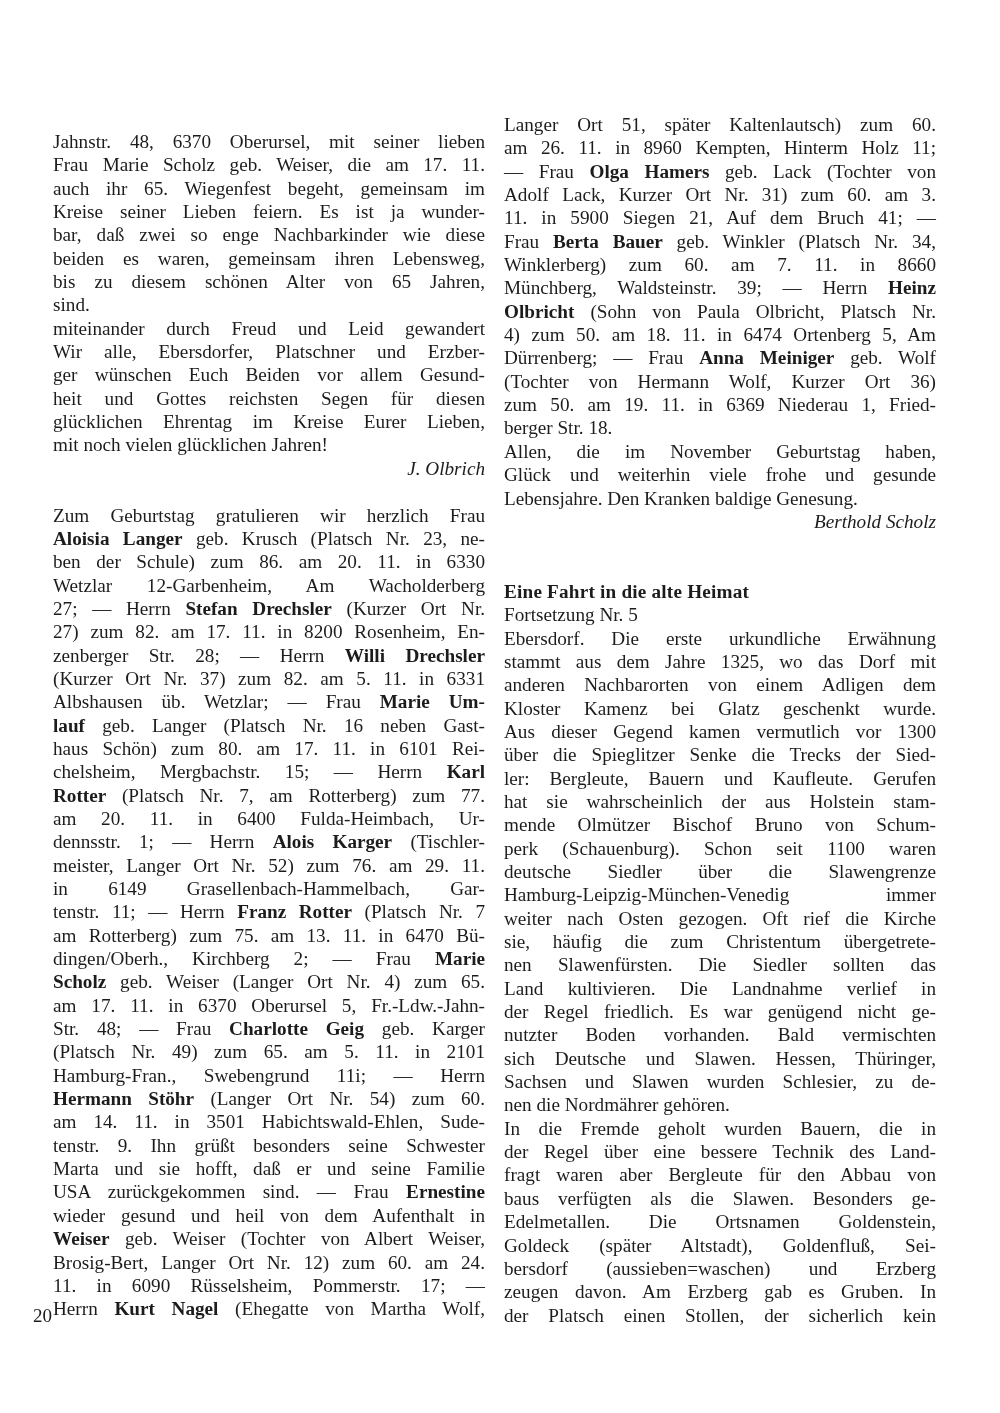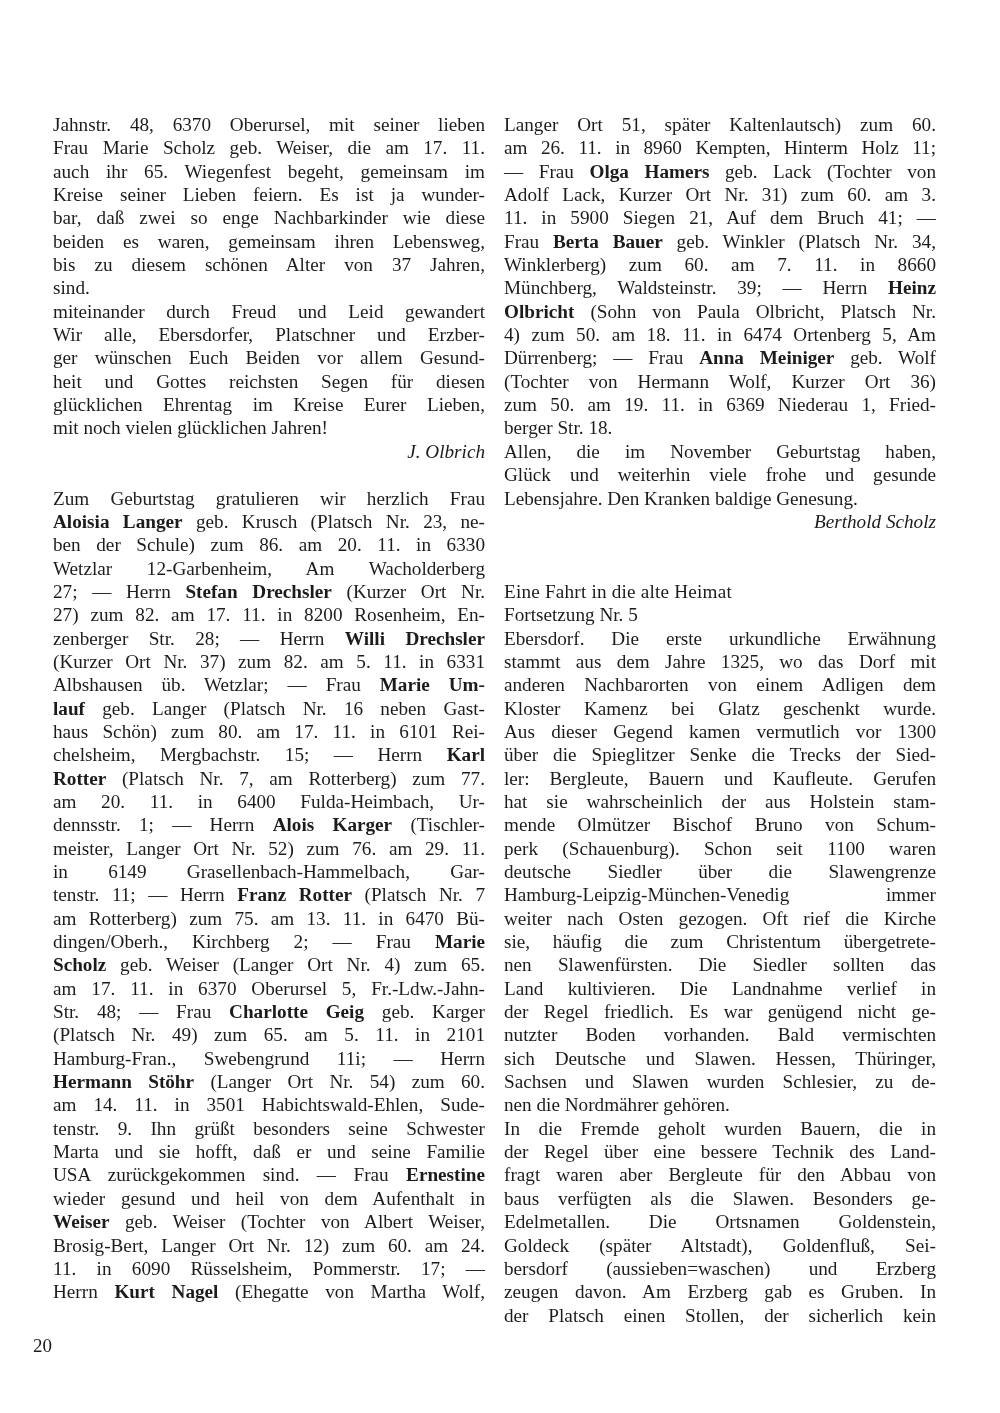--- a/index.html
+++ b/index.html
@@ -1,40 +1,40 @@
 <!DOCTYPE html>
 <html><head>
 <meta charset="utf-8">
 <style>
   html, body { margin: 0; padding: 0; background: #ffffff; }
   body { width: 1000px; height: 1413px; position: relative; overflow: hidden;
          font-family: "Liberation Serif", "DejaVu Serif", serif; color: #1c1c1c; }
   .col { position: absolute; top: 113px; width: 432px; font-size: 19.2px; line-height: 23.35px; }
-  .left { left: 53px; }
+  .left { left: 53px; margin-top: 17px; }
   .right { left: 504px; }
   .line { display: block; white-space: nowrap; text-align: justify; text-align-last: justify; height: 23.35px; overflow: visible; }
   .line.last { text-align-last: left; }
   .line.right-al { text-align-last: right; font-style: italic; }
   .gap { display: block; height: 23.35px; }
-  .heading { font-weight: normal; letter-spacing: 0.2px; }
+  .heading { font-weight: bold; letter-spacing: 0.2px; }
   b { font-weight: bold; }
-  .page-num { position: absolute; left: 33px; top: 1335px; font-size: 19px; }
+  .page-num { position: absolute; left: 33px; top: 1305px; font-size: 19px; }
 </style>
 </head>
 <body>
 
 <div class="col left">
   <div>
       <span class="line">Jahnstr. 48, 6370 Oberursel, mit seiner lieben</span>
       <span class="line">Frau Marie Scholz geb. Weiser, die am 17. 11.</span>
       <span class="line">auch ihr 65. Wiegenfest begeht, gemeinsam im</span>
       <span class="line">Kreise seiner Lieben feiern. Es ist ja wunder-</span>
       <span class="line">bar, daß zwei so enge Nachbarkinder wie diese</span>
       <span class="line">beiden es waren, gemeinsam ihren Lebensweg,</span>
-      <span class="line">bis zu diesem schönen Alter von 37 Jahren,</span>
+      <span class="line">bis zu diesem schönen Alter von 65 Jahren,</span>
       <span class="line last">sind.</span>
       <span class="line">miteinander durch Freud und Leid gewandert</span>
     </div>
   <div>
       <span class="line">Wir alle, Ebersdorfer, Platschner und Erzber-</span>
       <span class="line">ger wünschen Euch Beiden vor allem Gesund-</span>
       <span class="line">heit und Gottes reichsten Segen für diesen</span>
       <span class="line">glücklichen Ehrentag im Kreise Eurer Lieben,</span>
       <span class="line last">mit noch vielen glücklichen Jahren!</span>
     </div>

